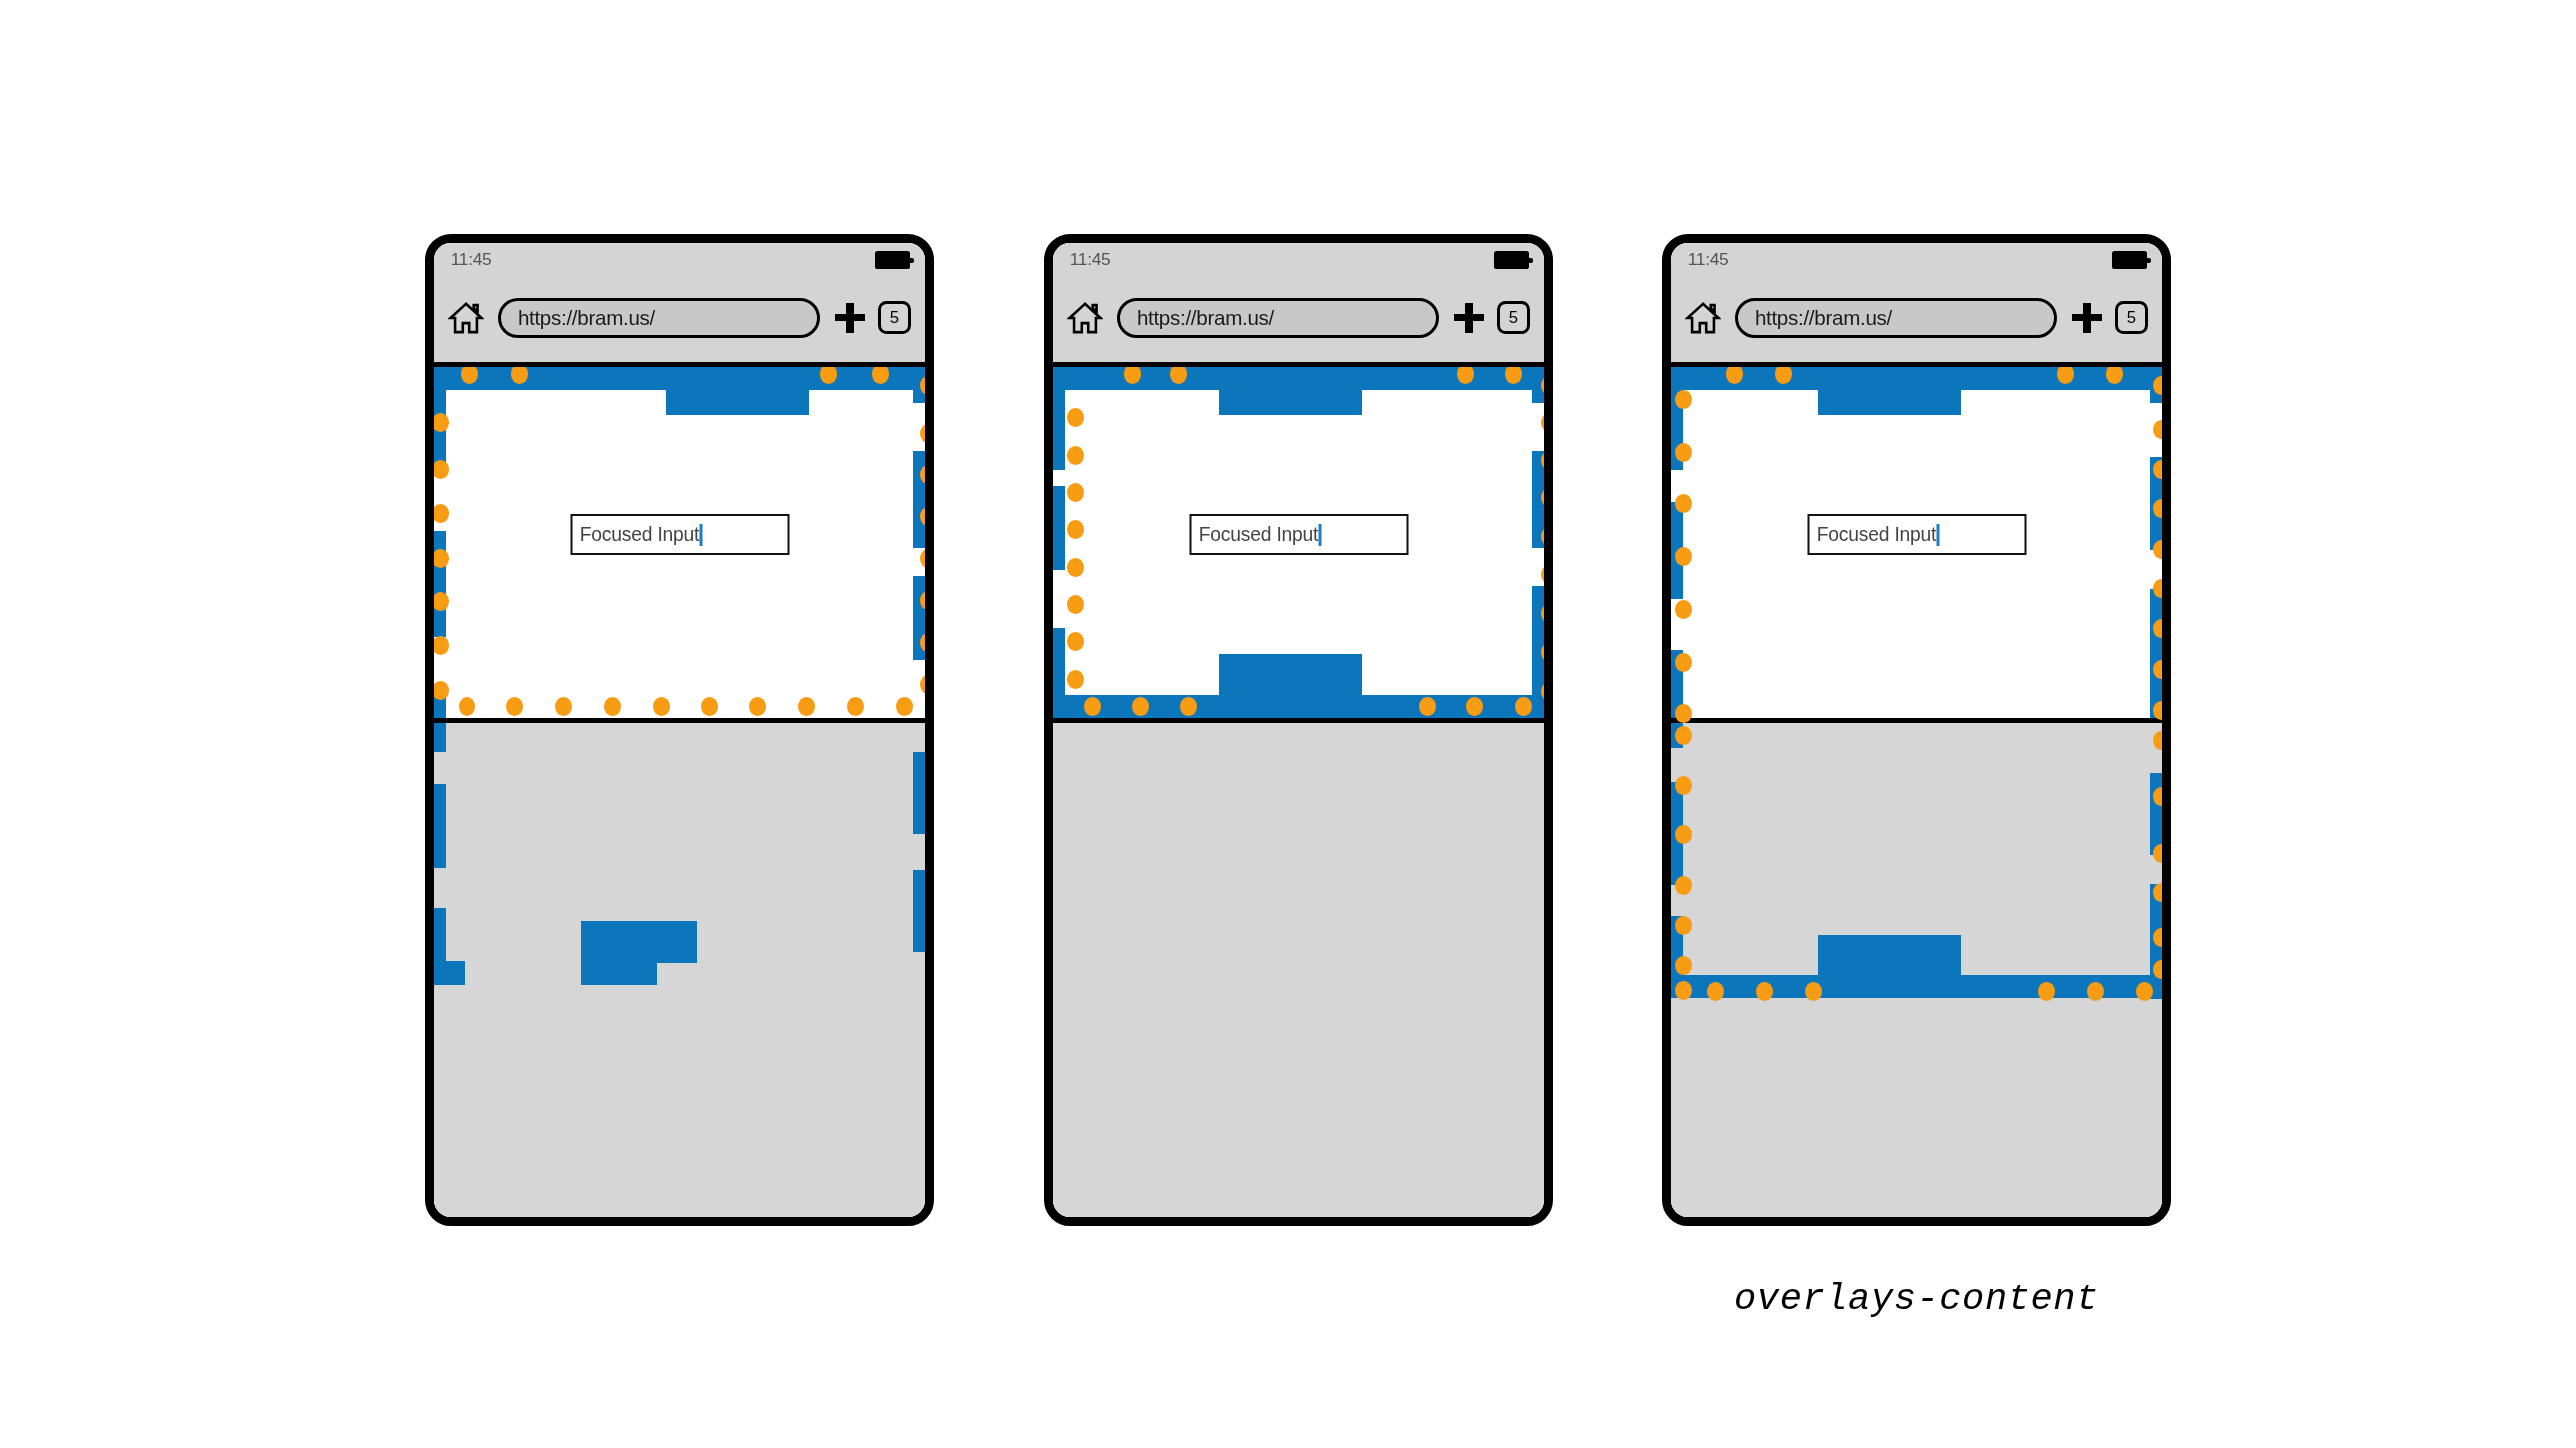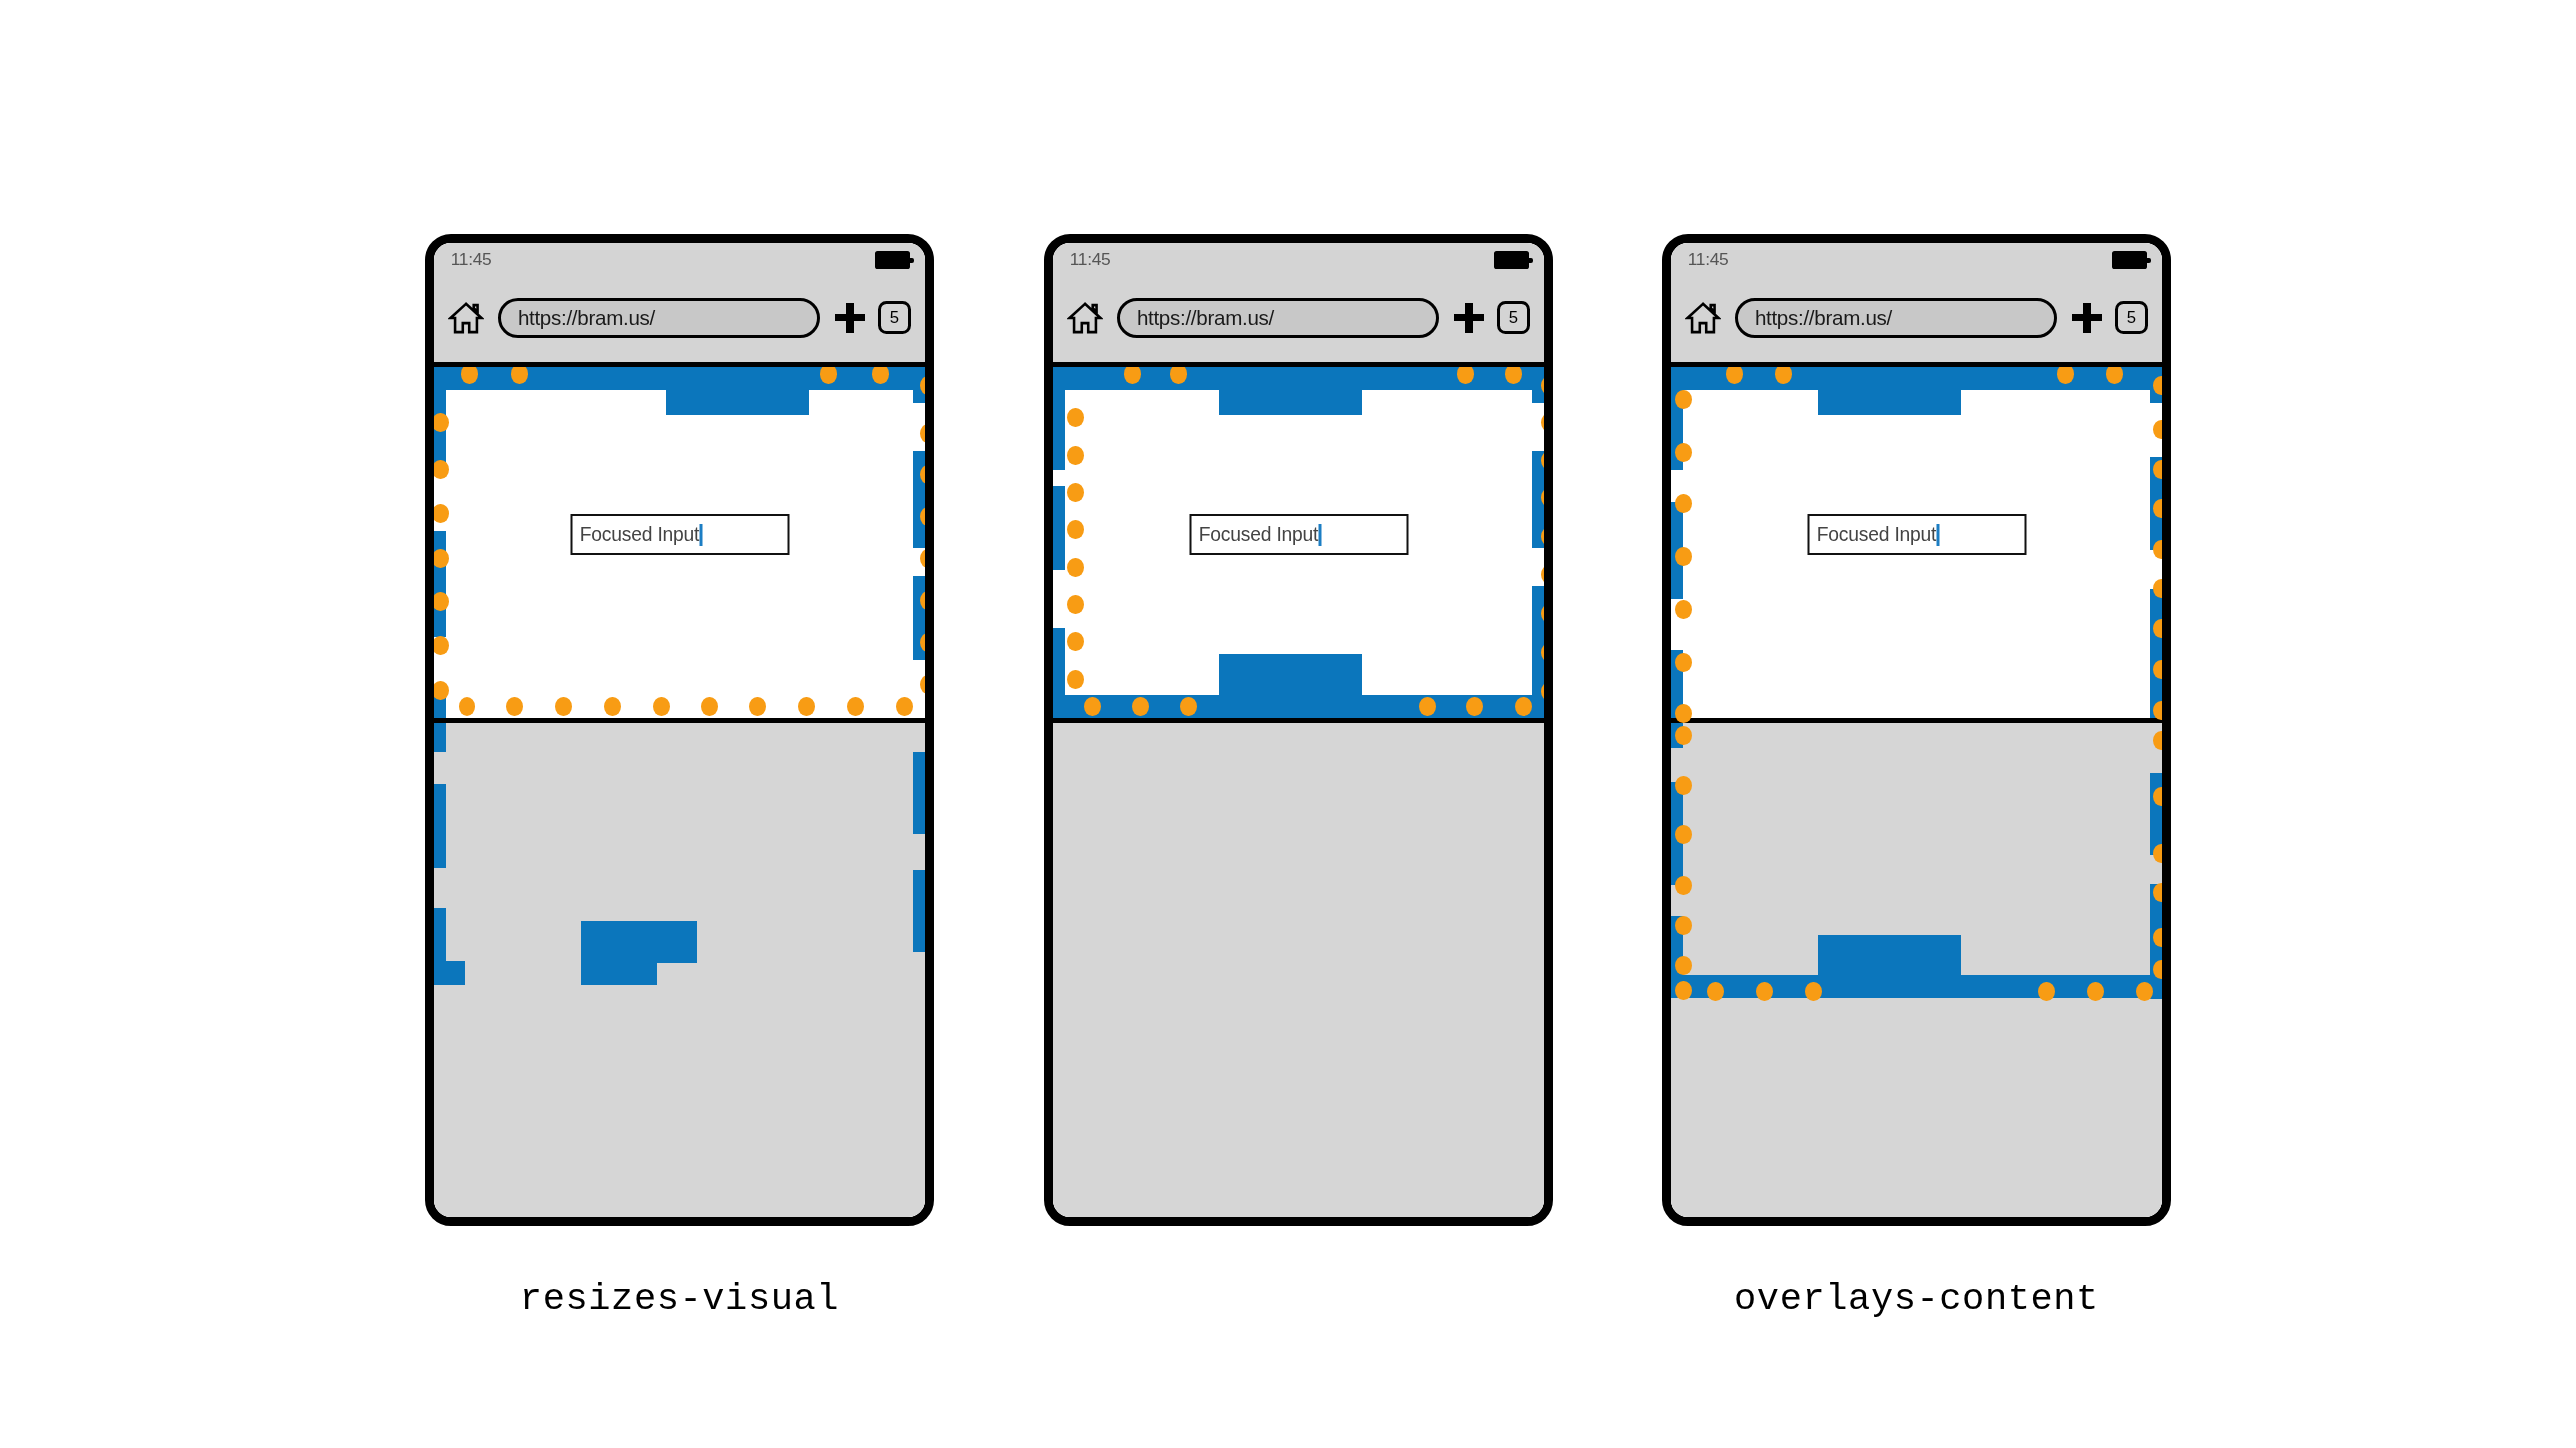--- a/index.html
+++ b/index.html
@@ -230,21 +230,21 @@
     top: 1278px;
     width: 509px;
     text-align: center;
     font-family: "Liberation Mono", monospace;
     font-size: 37px;
     color: #000000;
     letter-spacing: 0.6px;
   }
   .cap-1 { left: 425px; }
   .cap-2 { left: 1044px; }
-  .cap-3 { left: 1662px; }
+  .cap-3 { left: 1662px; font-style: italic; }
 </style>
 </head>
 <body>
 
 <div class="stage">
 
   <div class="phone phone-1">
     <div class="screen">
 
       <div class="chrome">
@@ -325,21 +325,20 @@
           <div class="bar" style="left:0;   top:238px;width:31px; height:24px;"></div>
           <div class="bar" style="right:0;  top:29px; width:11.6px; height:82px;"></div>
           <div class="bar" style="right:0;  top:147px;width:11.6px; height:82px;"></div>
           <div class="bar" style="left:147px;top:198px;width:116px;height:42px;"></div>
           <div class="bar" style="left:147px;top:198px;width:76px;height:64px;"></div>
         </div>
       </div>
 
     </div>
   </div>
-  <div class="caption cap-1">resizes-visual</div>
 
   <div class="phone phone-2">
     <div class="screen">
 
       <div class="chrome">
         <div class="statusbar">
           <span class="status-time">11:45</span>
           <span class="battery"></span>
         </div>
         <div class="toolbar">

